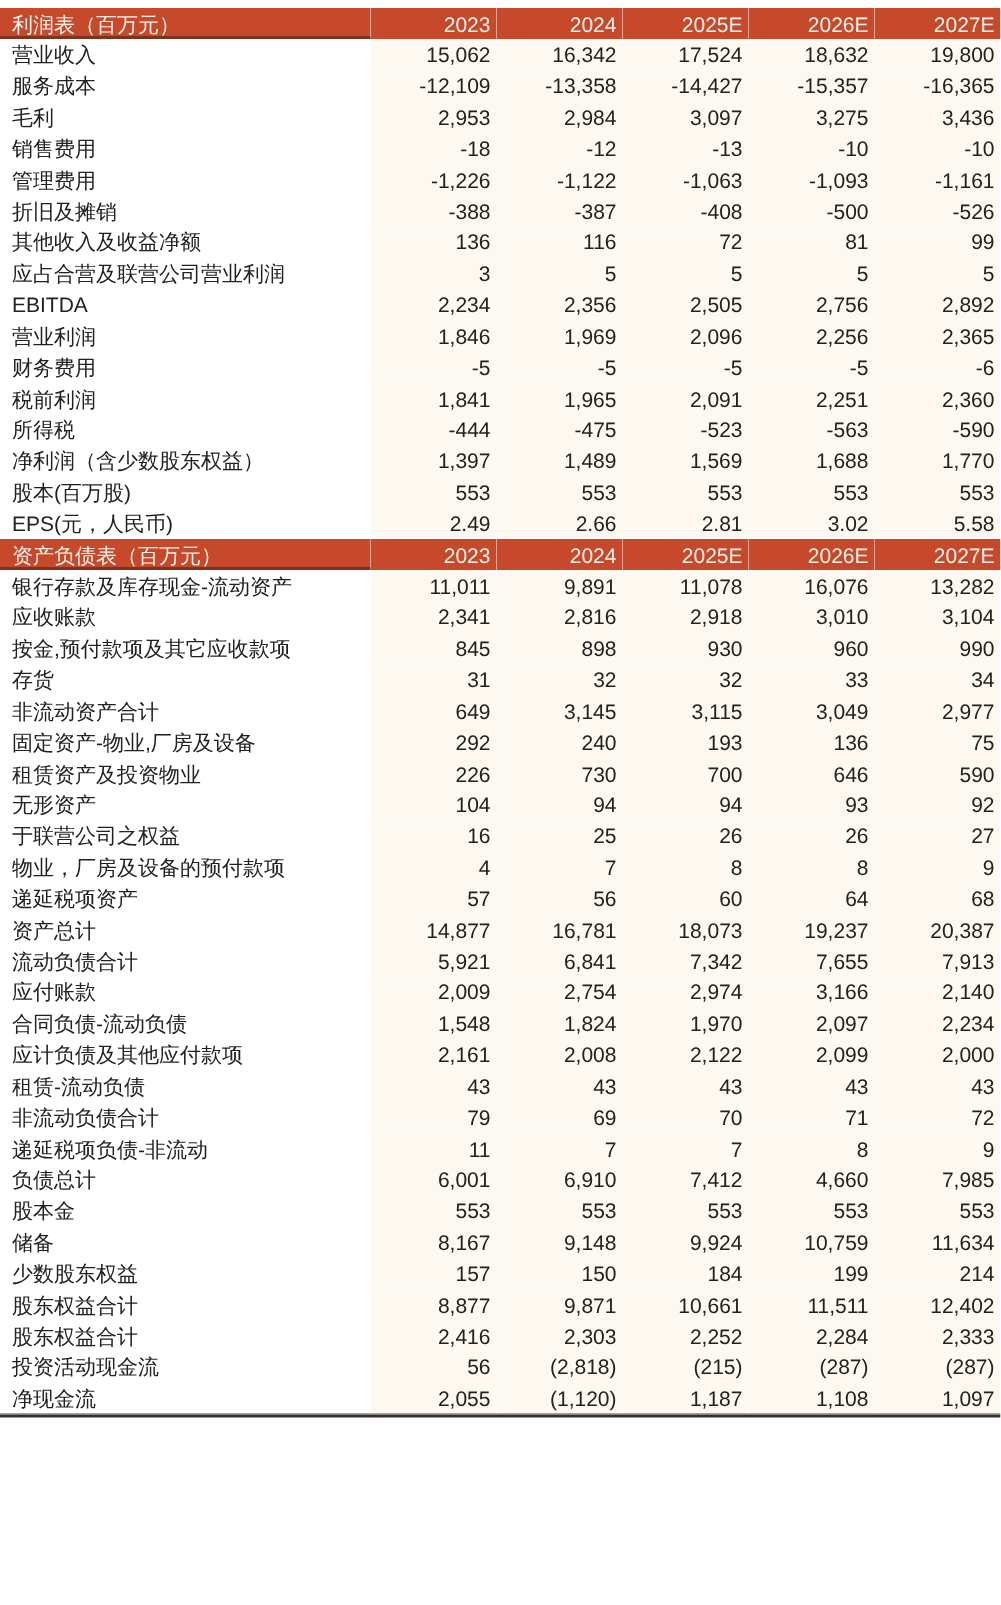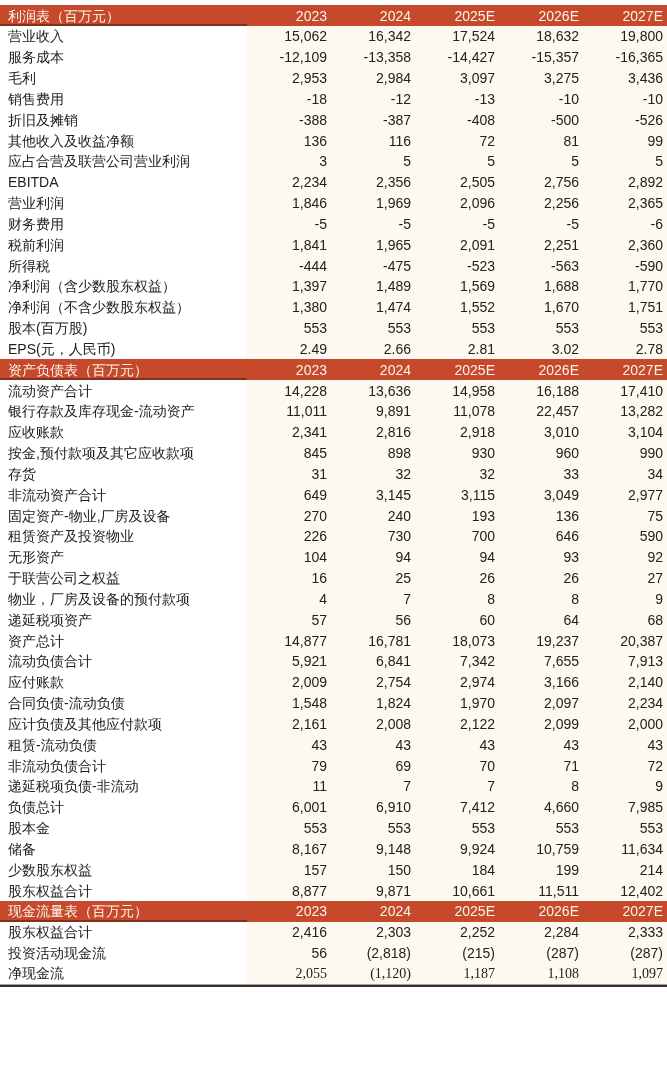--- a/index.html
+++ b/index.html
@@ -58,21 +58,20 @@
     padding-left: 8px;
     box-shadow: inset 0 -2px 0 rgba(70, 33, 20, 0.55);
   }
   tr.section-header th.num {
     text-align: right;
     padding-right: 4px;
     font-variant-numeric: tabular-nums;
   }
   tr.last-row td {
     border-bottom: 1px solid #A9A29A;
-    font-family: Liberation Serif, serif;
   }
   .bottom-rule {
     width: 667px;
     height: 2px;
     background: var(--rule-dark, #35312C);
   }
 </style>
 </head>
 <body>
 
@@ -121,20 +120,28 @@
         </tr>
         <tr class="data-row">
           <td class="label">销售费用</td>
           <td class="num">-18</td>
           <td class="num">-12</td>
           <td class="num">-13</td>
           <td class="num">-10</td>
           <td class="num">-10</td>
         </tr>
         <tr class="data-row">
+          <td class="label">管理费用</td>
+          <td class="num">-1,226</td>
+          <td class="num">-1,122</td>
+          <td class="num">-1,063</td>
+          <td class="num">-1,093</td>
+          <td class="num">-1,161</td>
+        </tr>
+        <tr class="data-row">
           <td class="label">折旧及摊销</td>
           <td class="num">-388</td>
           <td class="num">-387</td>
           <td class="num">-408</td>
           <td class="num">-500</td>
           <td class="num">-526</td>
         </tr>
         <tr class="data-row">
           <td class="label">其他收入及收益净额</td>
           <td class="num">136</td>
@@ -193,65 +200,49 @@
         </tr>
         <tr class="data-row">
           <td class="label">净利润（含少数股东权益）</td>
           <td class="num">1,397</td>
           <td class="num">1,489</td>
           <td class="num">1,569</td>
           <td class="num">1,688</td>
           <td class="num">1,770</td>
         </tr>
         <tr class="data-row">
-          <td class="label">净利润（不含少数股东权益）</td>
-          <td class="num">1,380</td>
-          <td class="num">1,474</td>
-          <td class="num">1,552</td>
-          <td class="num">1,670</td>
-          <td class="num">1,751</td>
-        </tr>
-        <tr class="data-row">
           <td class="label">股本(百万股)</td>
           <td class="num">553</td>
           <td class="num">553</td>
           <td class="num">553</td>
           <td class="num">553</td>
           <td class="num">553</td>
         </tr>
         <tr class="data-row">
           <td class="label">EPS(元，人民币)</td>
           <td class="num">2.49</td>
           <td class="num">2.66</td>
           <td class="num">2.81</td>
           <td class="num">3.02</td>
-          <td class="num">2.78</td>
+          <td class="num">5.58</td>
         </tr>
         <tr class="section-header">
           <th class="label">资产负债表（百万元）</th>
           <th class="num">2023</th>
           <th class="num">2024</th>
           <th class="num">2025E</th>
           <th class="num">2026E</th>
           <th class="num">2027E</th>
         </tr>
         <tr class="data-row">
-          <td class="label">流动资产合计</td>
-          <td class="num">14,228</td>
-          <td class="num">13,636</td>
-          <td class="num">14,958</td>
-          <td class="num">16,188</td>
-          <td class="num">17,410</td>
-        </tr>
-        <tr class="data-row">
           <td class="label">银行存款及库存现金-流动资产</td>
           <td class="num">11,011</td>
           <td class="num">9,891</td>
           <td class="num">11,078</td>
-          <td class="num">22,457</td>
+          <td class="num">16,076</td>
           <td class="num">13,282</td>
         </tr>
         <tr class="data-row">
           <td class="label">应收账款</td>
           <td class="num">2,341</td>
           <td class="num">2,816</td>
           <td class="num">2,918</td>
           <td class="num">3,010</td>
           <td class="num">3,104</td>
         </tr>
@@ -274,21 +265,21 @@
         <tr class="data-row">
           <td class="label">非流动资产合计</td>
           <td class="num">649</td>
           <td class="num">3,145</td>
           <td class="num">3,115</td>
           <td class="num">3,049</td>
           <td class="num">2,977</td>
         </tr>
         <tr class="data-row">
           <td class="label">固定资产-物业,厂房及设备</td>
-          <td class="num">270</td>
+          <td class="num">292</td>
           <td class="num">240</td>
           <td class="num">193</td>
           <td class="num">136</td>
           <td class="num">75</td>
         </tr>
         <tr class="data-row">
           <td class="label">租赁资产及投资物业</td>
           <td class="num">226</td>
           <td class="num">730</td>
           <td class="num">700</td>
@@ -423,28 +414,20 @@
           <td class="num">199</td>
           <td class="num">214</td>
         </tr>
         <tr class="data-row">
           <td class="label">股东权益合计</td>
           <td class="num">8,877</td>
           <td class="num">9,871</td>
           <td class="num">10,661</td>
           <td class="num">11,511</td>
           <td class="num">12,402</td>
-        </tr>
-        <tr class="section-header">
-          <th class="label">现金流量表（百万元）</th>
-          <th class="num">2023</th>
-          <th class="num">2024</th>
-          <th class="num">2025E</th>
-          <th class="num">2026E</th>
-          <th class="num">2027E</th>
         </tr>
         <tr class="data-row">
           <td class="label">股东权益合计</td>
           <td class="num">2,416</td>
           <td class="num">2,303</td>
           <td class="num">2,252</td>
           <td class="num">2,284</td>
           <td class="num">2,333</td>
         </tr>
         <tr class="data-row">

